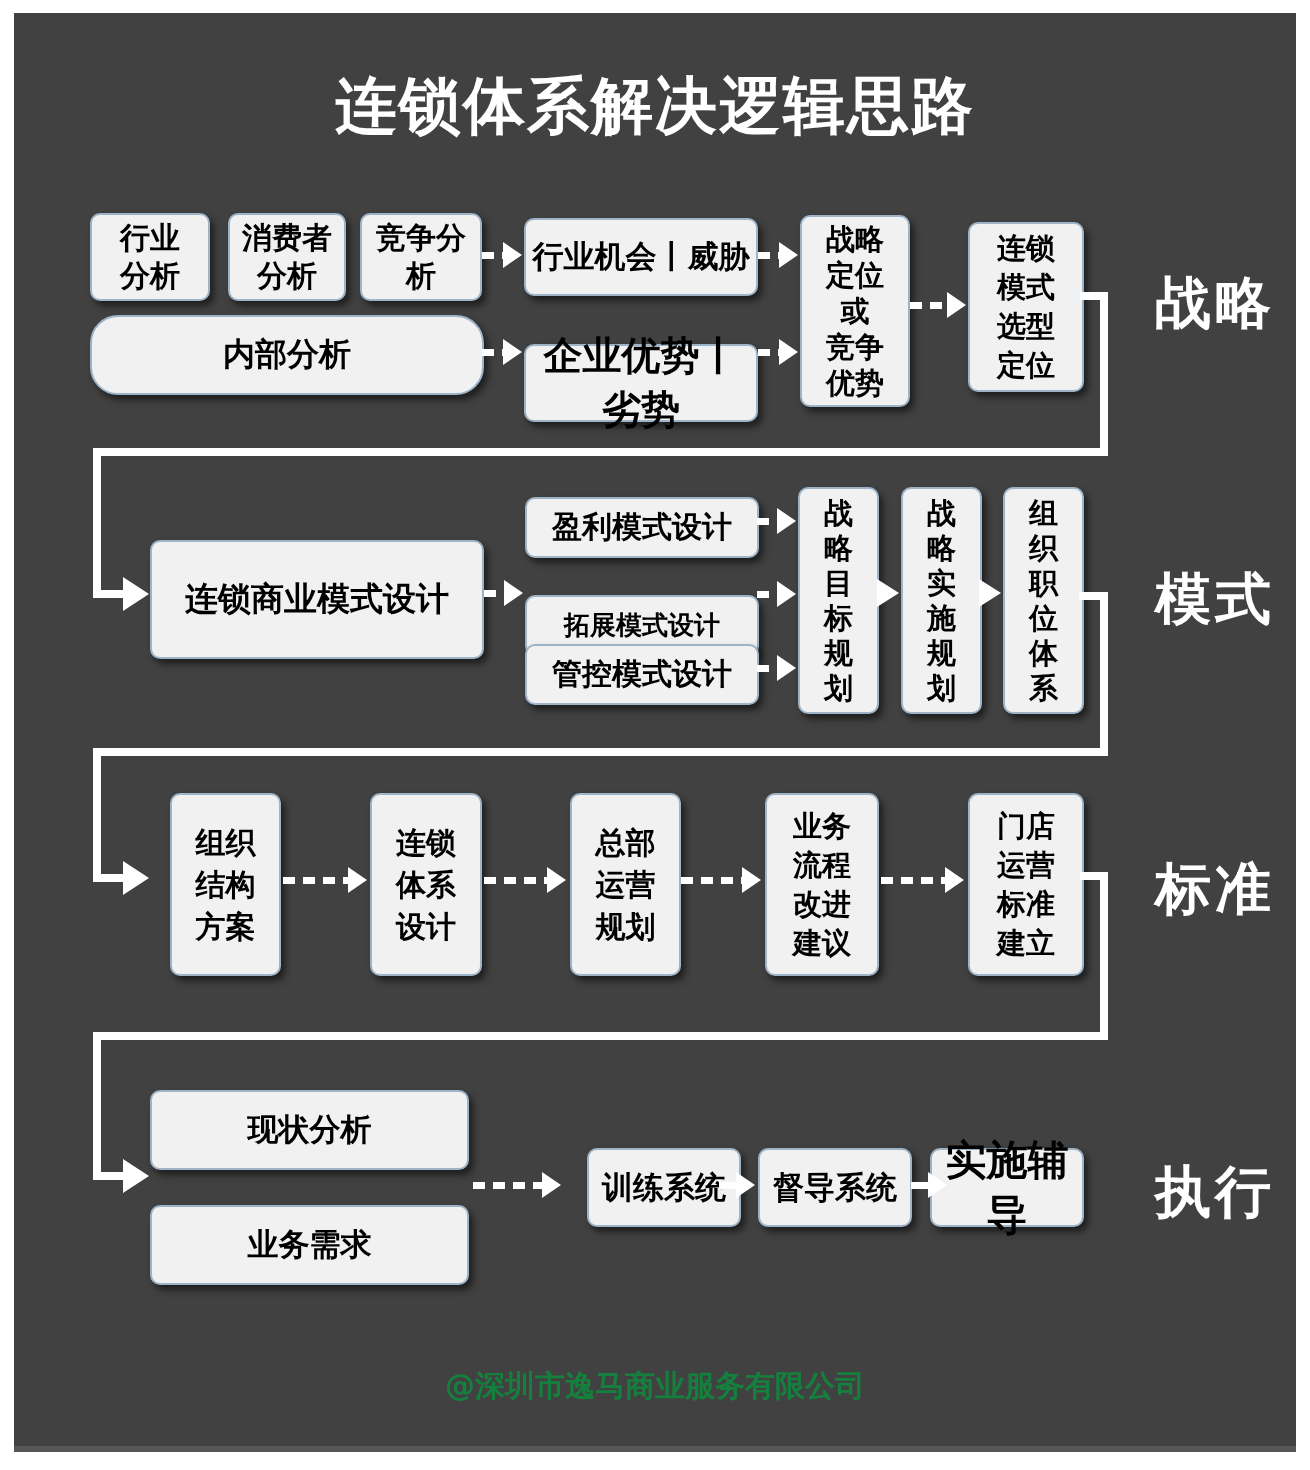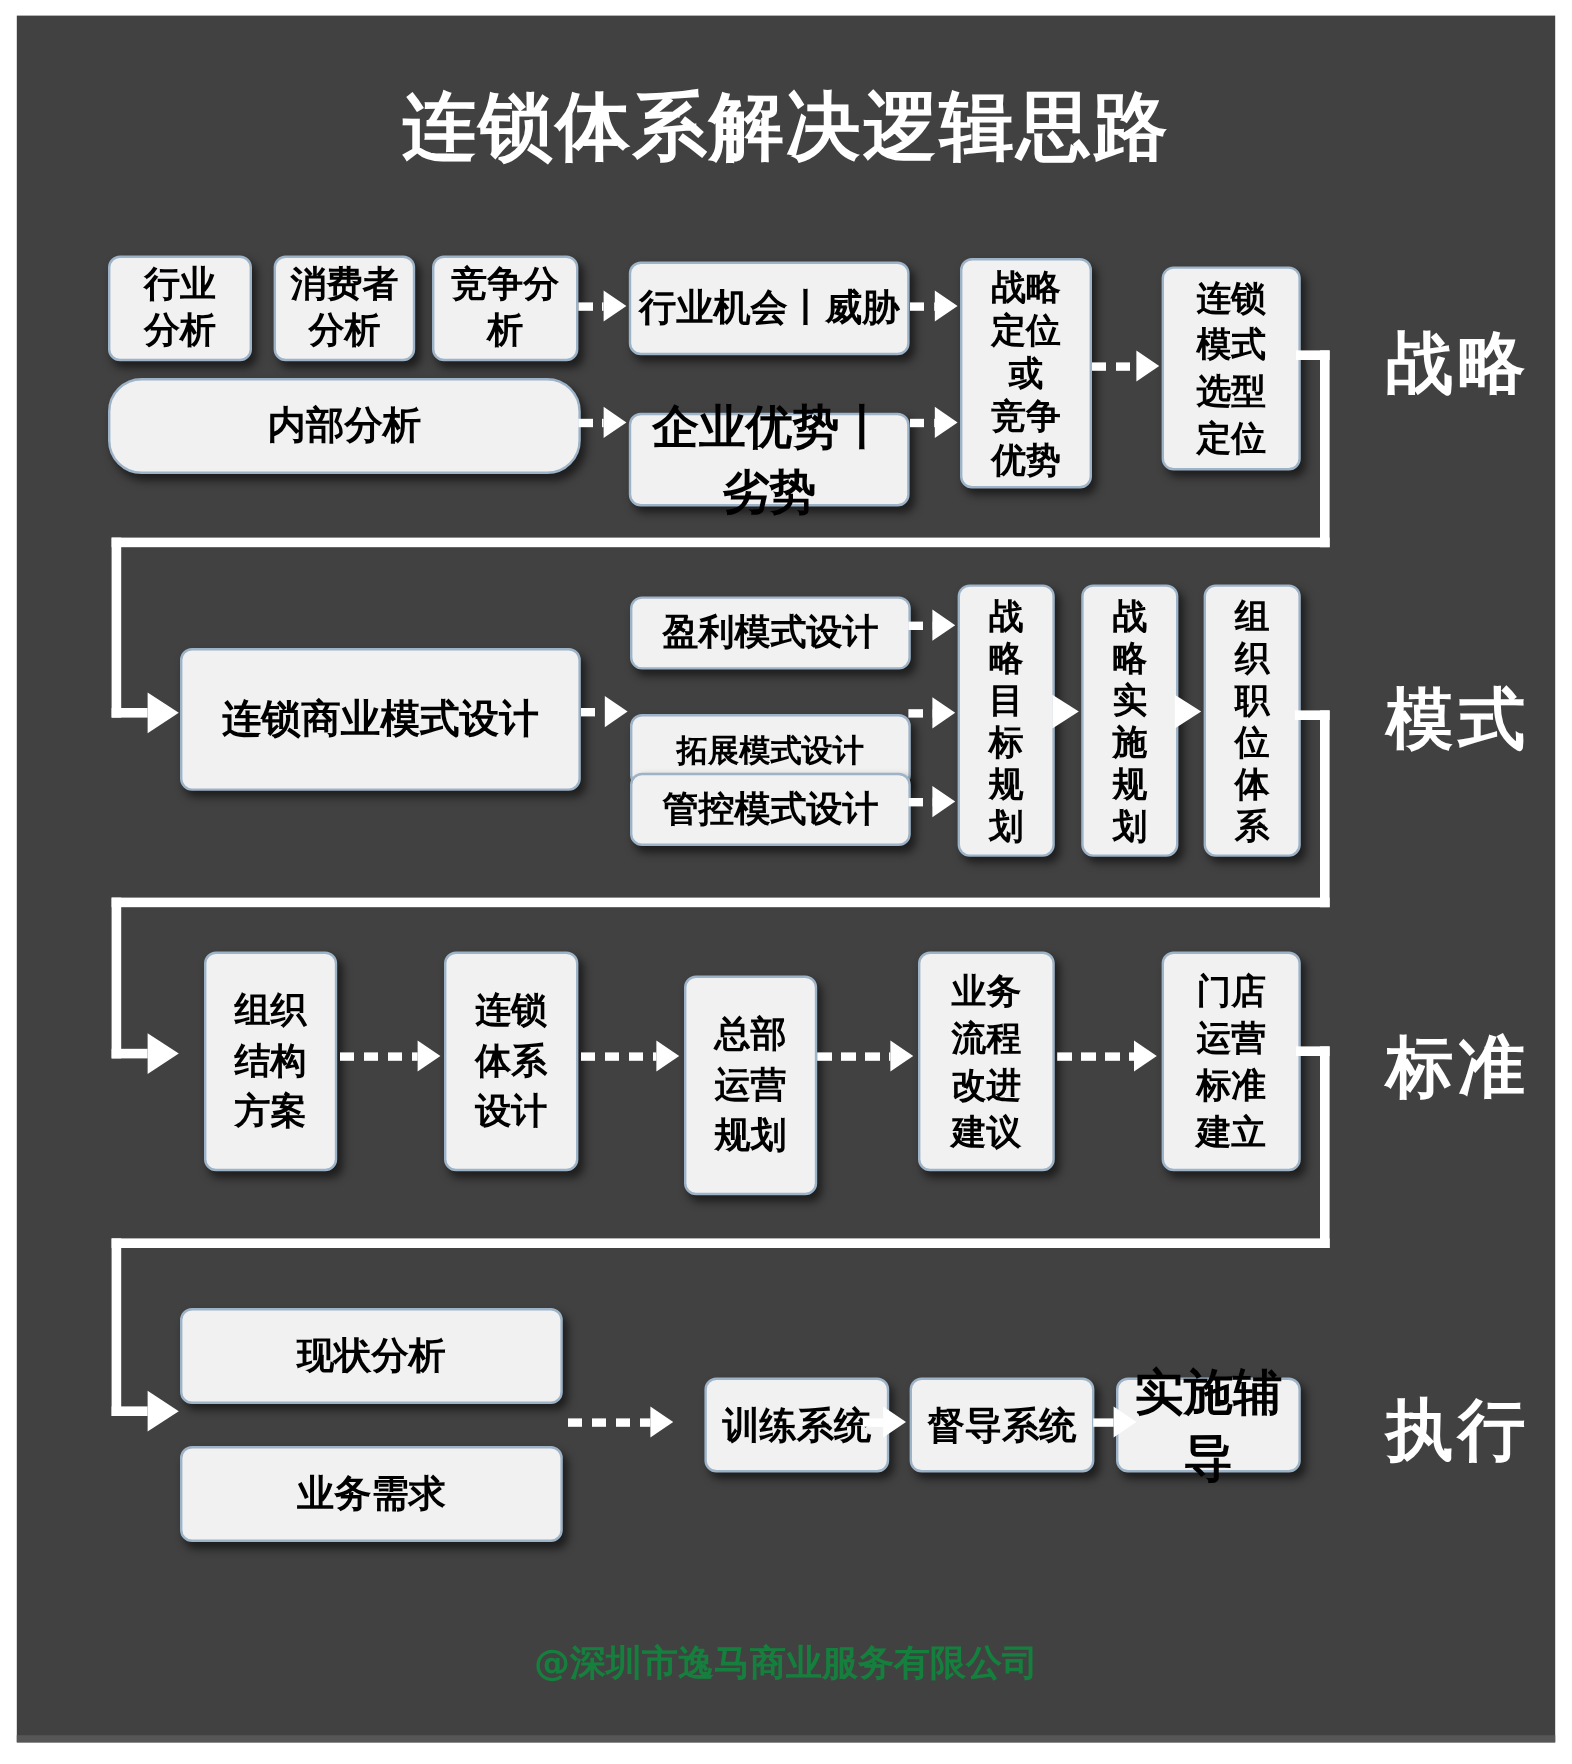--- a/index.html
+++ b/index.html
@@ -142,21 +142,21 @@
   <div class="seg" style="left:93px;top:748px;width:8px;height:134px;"></div>
   <div class="seg" style="left:93px;top:874px;width:30px;height:8px;"></div>
   <div class="head big" style="left:123px;top:861px;"></div>
 
   <div class="box" style="left:170px;top:793px;width:107px;height:179px;font-size:30px;line-height:42px;">组织
 结构
 方案</div>
   <div class="box" style="left:370px;top:793px;width:108px;height:179px;font-size:30px;line-height:42px;">连锁
 体系
 设计</div>
-  <div class="box" style="left:570px;top:793px;width:107px;height:179px;font-size:30px;line-height:42px;margin-top:20px;">总部
+  <div class="box" style="left:570px;top:793px;width:107px;height:179px;font-size:30px;line-height:42px;">总部
 运营
 规划</div>
   <div class="box" style="left:765px;top:793px;width:110px;height:179px;font-size:29px;line-height:39px;">业务
 流程
 改进
 建议</div>
   <div class="box" style="left:968px;top:793px;width:112px;height:179px;font-size:29px;line-height:39px;">门店
 运营
 标准
 建立</div>

